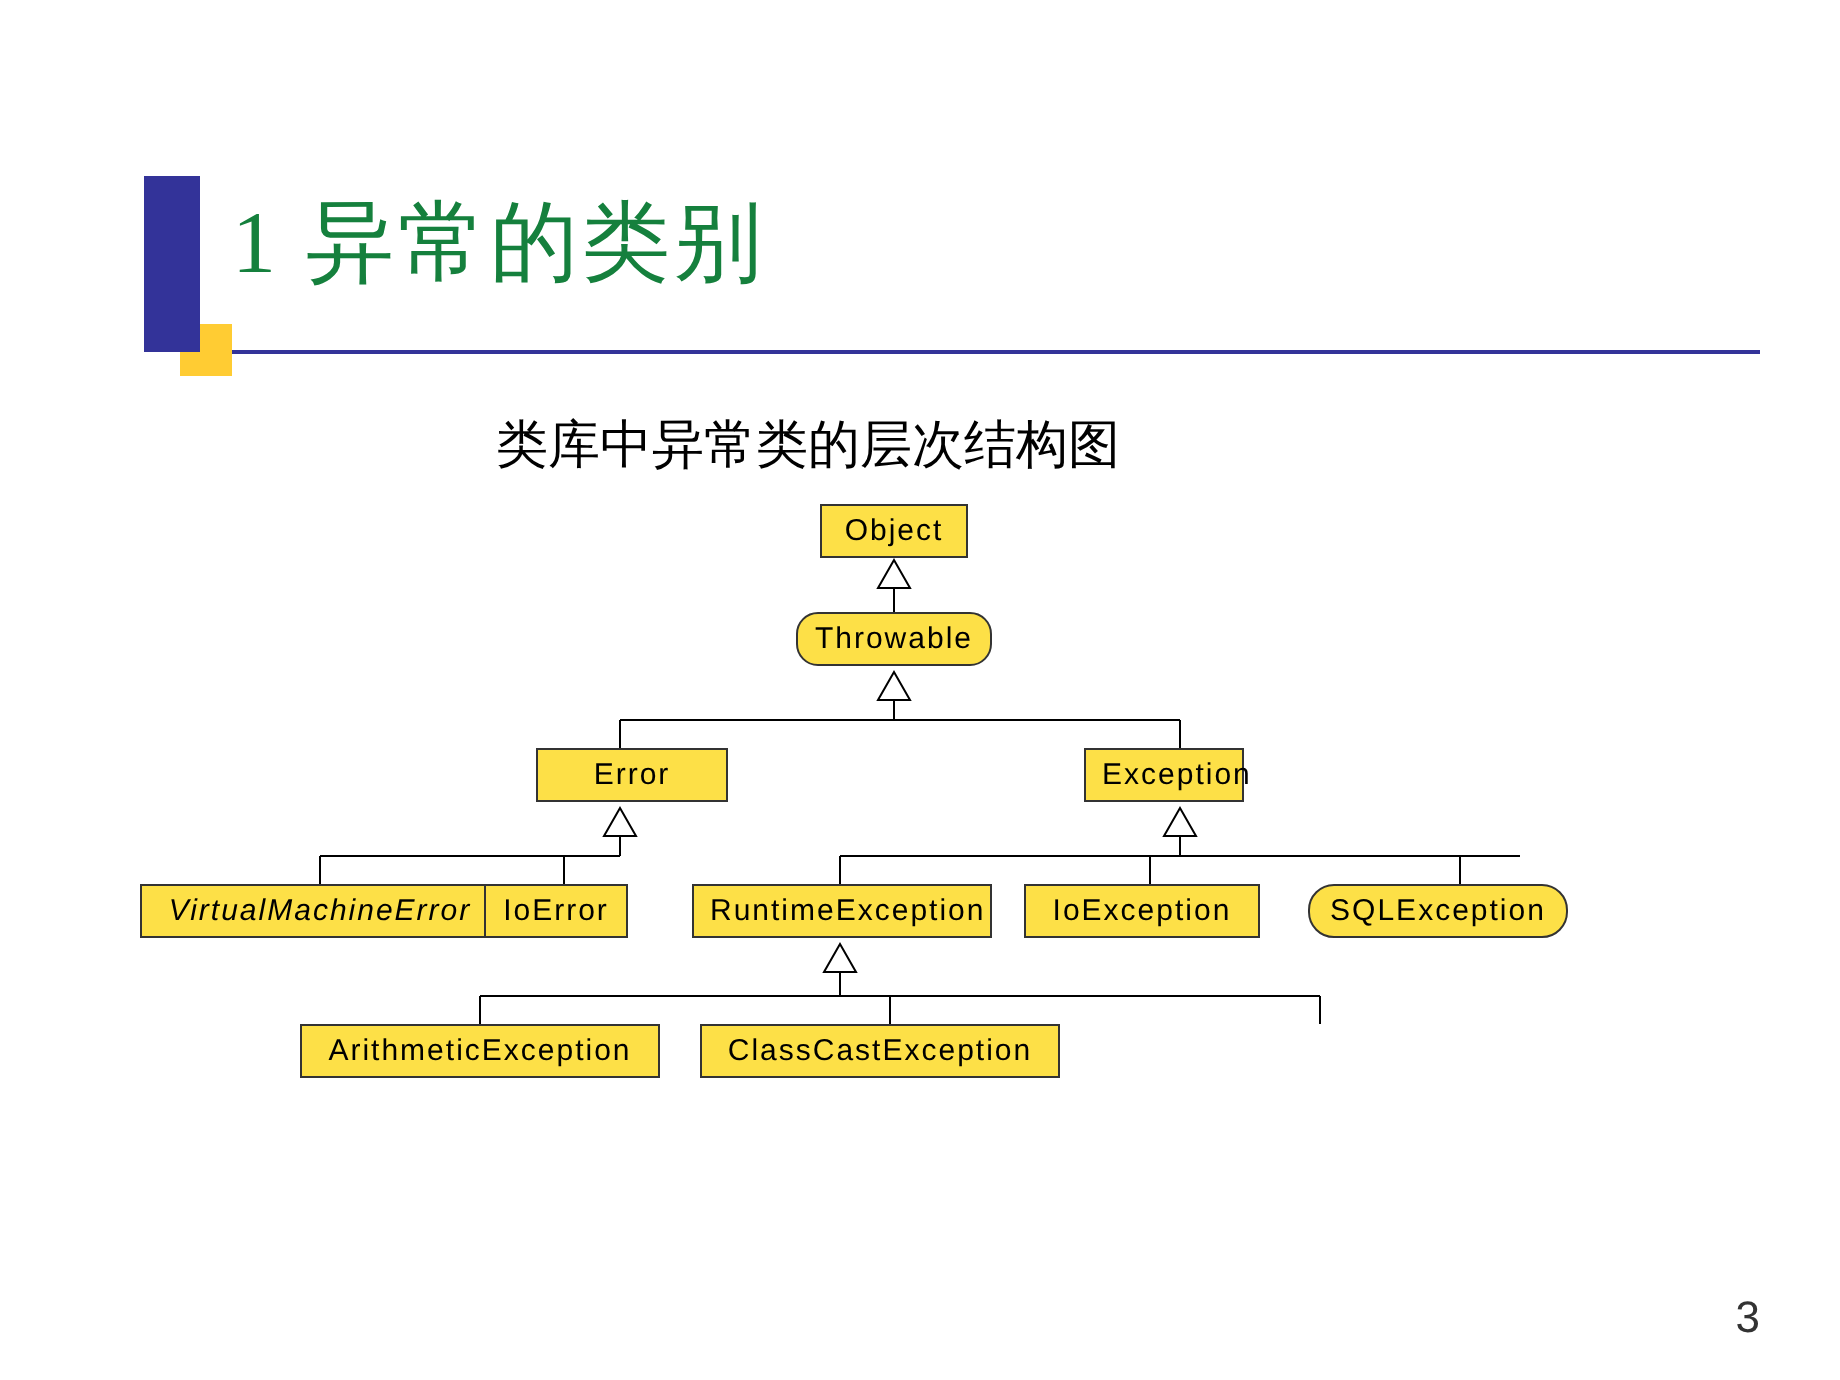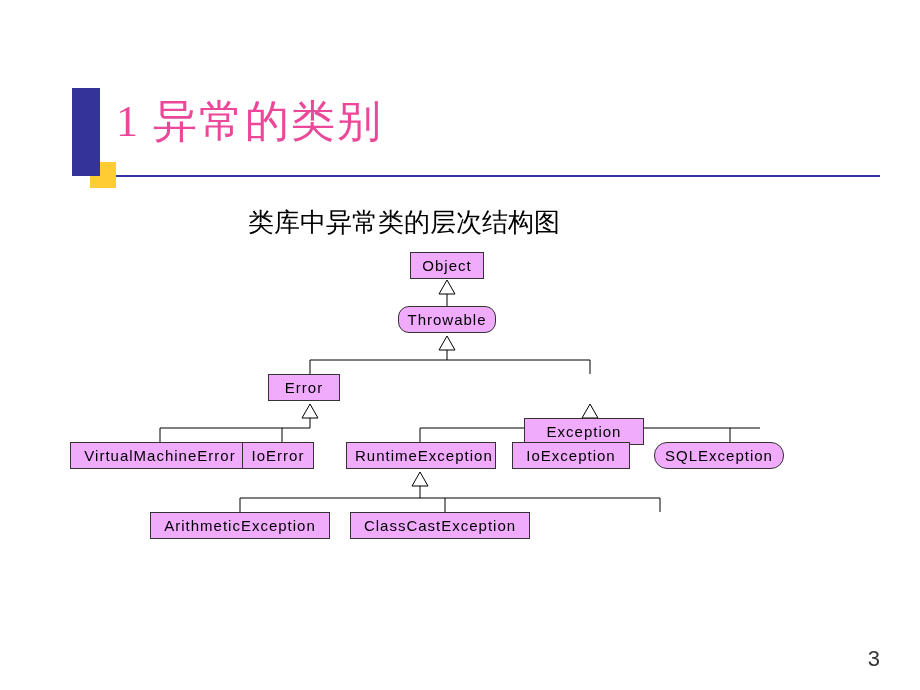--- a/index.html
+++ b/index.html
@@ -42,21 +42,21 @@
     z-index: 0;
   }
 
   h1.page-title {
     position: absolute;
     top: 92px;
     left: 116px;
     margin: 0;
     font-size: 44px;
     font-weight: normal;
-    color: #ec4899;
+    color: #15803d;
     letter-spacing: 2px;
   }
 
   .subtitle {
     position: absolute;
     top: 205px;
     left: 0;
     width: 808px;
     text-align: center;
     font-size: 26px;
@@ -76,21 +76,21 @@
   .diagram {
     position: absolute;
     top: 246px;
     left: 50px;
     width: 820px;
     height: 380px;
   }
   .node {
     position: absolute;
     border: 1px solid #333;
-    background: #f0abfc;
+    background: #fde047;
     font-family: "Arial", "Helvetica", sans-serif;
     font-size: 15px;
     letter-spacing: 1px;
     text-align: center;
     padding: 4px 8px;
     white-space: nowrap;
     box-sizing: border-box;
   }
   svg.connectors {
     position: absolute;
@@ -152,24 +152,24 @@
     <path d="M190 252 H 610"></path>
     <path d="M190 252 V 266"></path>
     <path d="M395 252 V 266"></path>
     <path d="M610 252 V 266"></path>
   </svg>
 
   <div class="node" style="left:360px; top:6px; width:74px;">Object</div>
 
   <div class="node" style="left:348px; top:60px; width:98px;border-radius:11px;">Throwable</div>
 
-  <div class="node" style="left:218px; top:128px; width:72px;">Error</div>
-  <div class="node" style="left:474px; top:128px; width:120px;margin-top:44px;">Exception</div>
+  <div class="node" style="left:218px; top:128px; width:96px;">Error</div>
+  <div class="node" style="left:492px; top:128px; width:80px;">Exception</div>
 
-  <div class="node" style="left:20px; top:196px; width:180px;">VirtualMachineError</div>
+  <div class="node" style="left:20px; top:196px; width:180px;font-style:italic;">VirtualMachineError</div>
   <div class="node" style="left:192px; top:196px; width:72px;">IoError</div>
   <div class="node" style="left:462px; top:196px; width:118px;">IoException</div>
   <div class="node" style="left:296px; top:196px; width:150px;">RuntimeException</div>
   <div class="node" style="left:604px; top:196px; width:130px;border-radius:13px;">SQLException</div>
 
   <div class="node" style="left:300px; top:266px; width:180px;">ClassCastException</div>
   <div class="node" style="left:100px; top:266px; width:180px;">ArithmeticException</div>
 
 </div>
 

